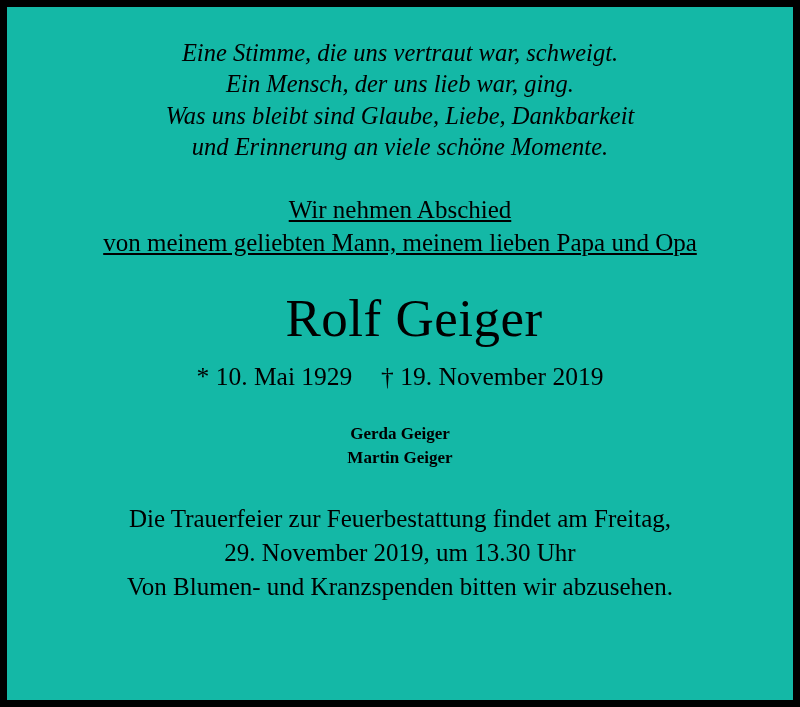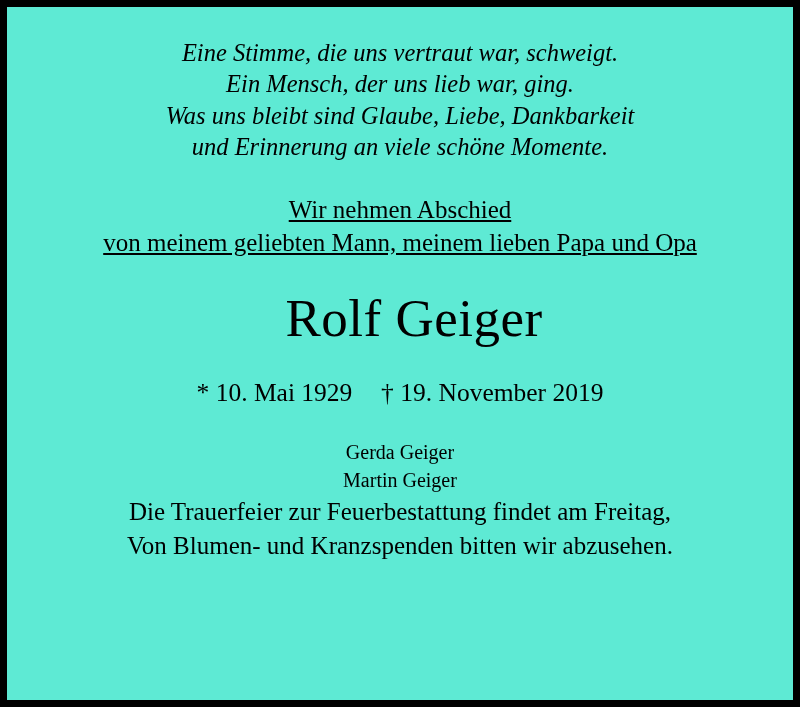--- a/index.html
+++ b/index.html
@@ -11,21 +11,21 @@
     width: 800px;
     height: 707px;
     font-family: "Liberation Serif", serif;
     color: #000000;
   }
   .obituary {
     box-sizing: border-box;
     width: 800px;
     height: 707px;
     border: 7px solid #000000;
-    background: #5eead4;
+    background: #14b8a6;
     padding: 22px 30px 6px 30px;
     display: flex;
     flex-direction: column;
     align-items: center;
     text-align: center;
   }
   .poem {
     font-style: italic;
     font-size: 24.5px;
     line-height: 1.28;
@@ -45,35 +45,36 @@
   }
   .name {
     font-size: 53px;
     line-height: 1.1;
     margin-top: 30px;
     letter-spacing: 0.5px;
     margin-left: 28px;
   }
   .dates {
     font-size: 25.5px;
-    margin-top: 30px;
+    margin-top: 14px;
   }
   .dates .sep {
     display: inline-block;
     width: 16px;
   }
   .family {
-    font-size: 20px;
-    font-weight: normal;
+    font-size: 17px;
+    font-weight: bold;
     line-height: 1.42;
     margin-top: 30px;
   }
   .service {
     font-size: 25px;
     line-height: 1.37;
+    margin-top: 32px;
   }
   .service div {
     white-space: nowrap;
   }
 </style>
 </head>
 <body>
 
 <div class="obituary">
 
@@ -97,16 +98,17 @@
     <span>† 19. November 2019</span>
   </div>
 
   <div class="family">
     <div>Gerda Geiger</div>
     <div>Martin Geiger</div>
   </div>
 
   <div class="service">
     <div>Die Trauerfeier zur Feuerbestattung findet am Freitag,</div>
+    <div>29. November 2019, um 13.30 Uhr</div>
     <div>Von Blumen- und Kranzspenden bitten wir abzusehen.</div>
   </div>
 
 </div>
 
 </body></html>

